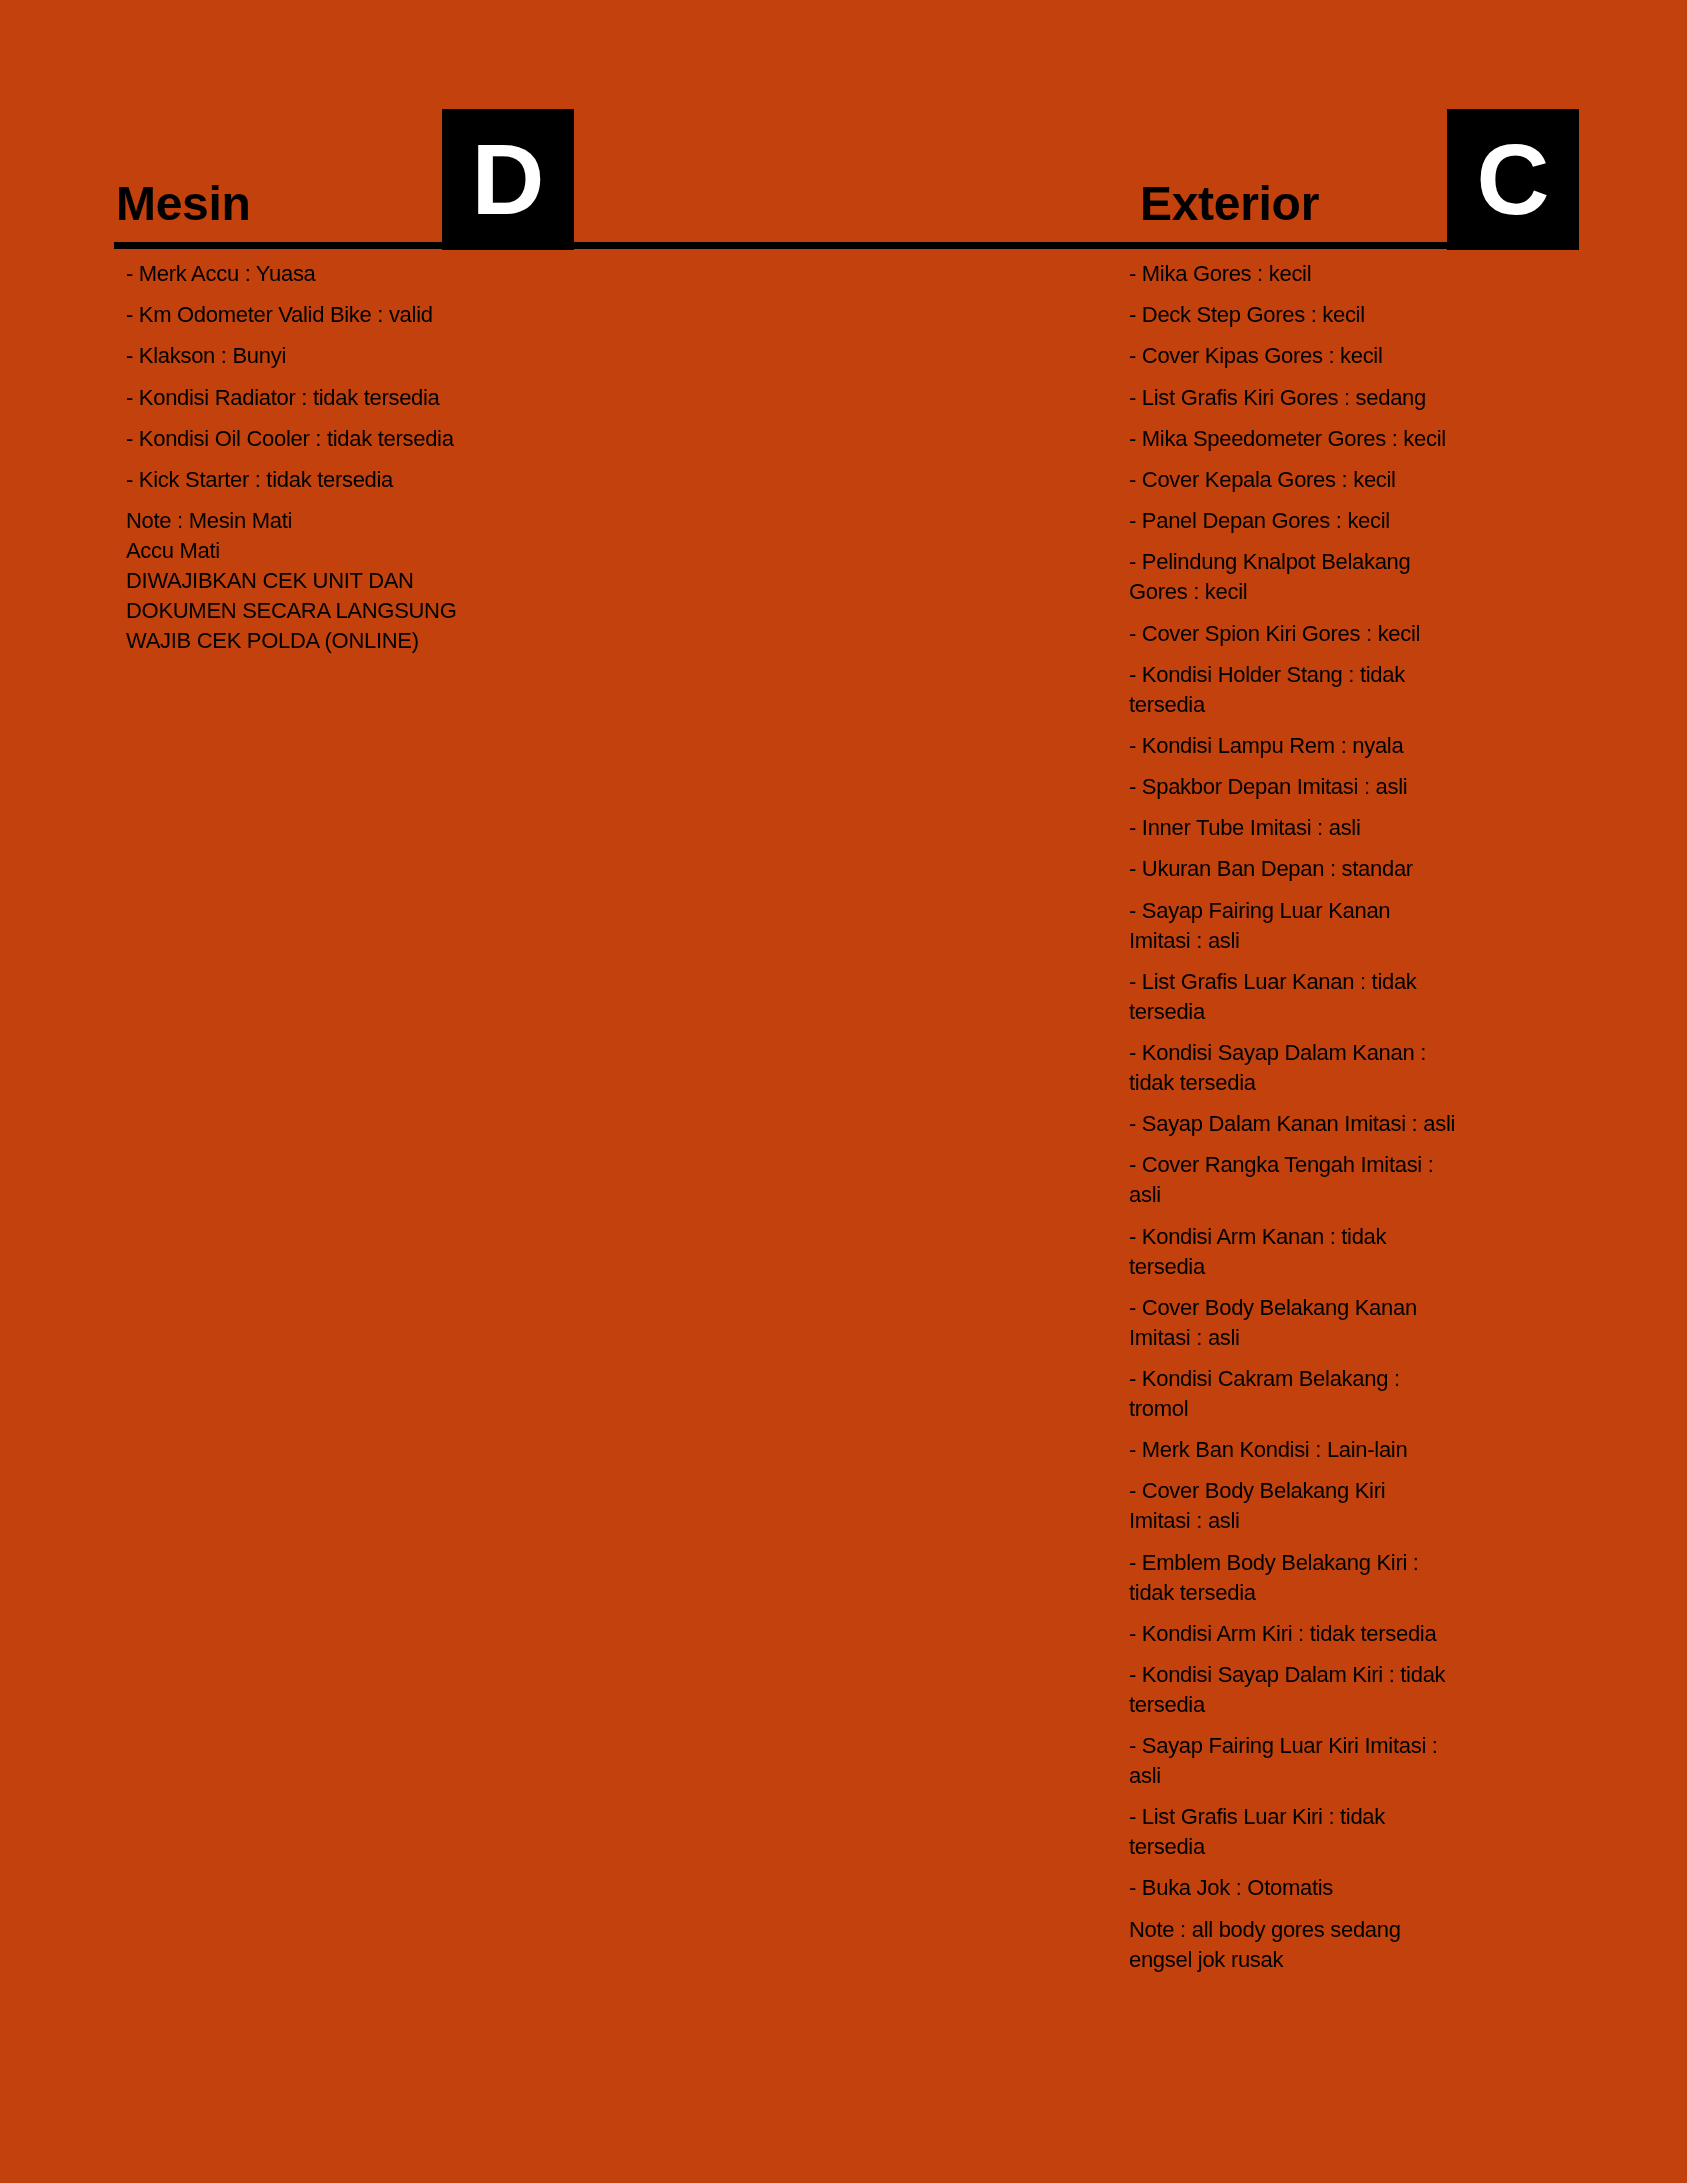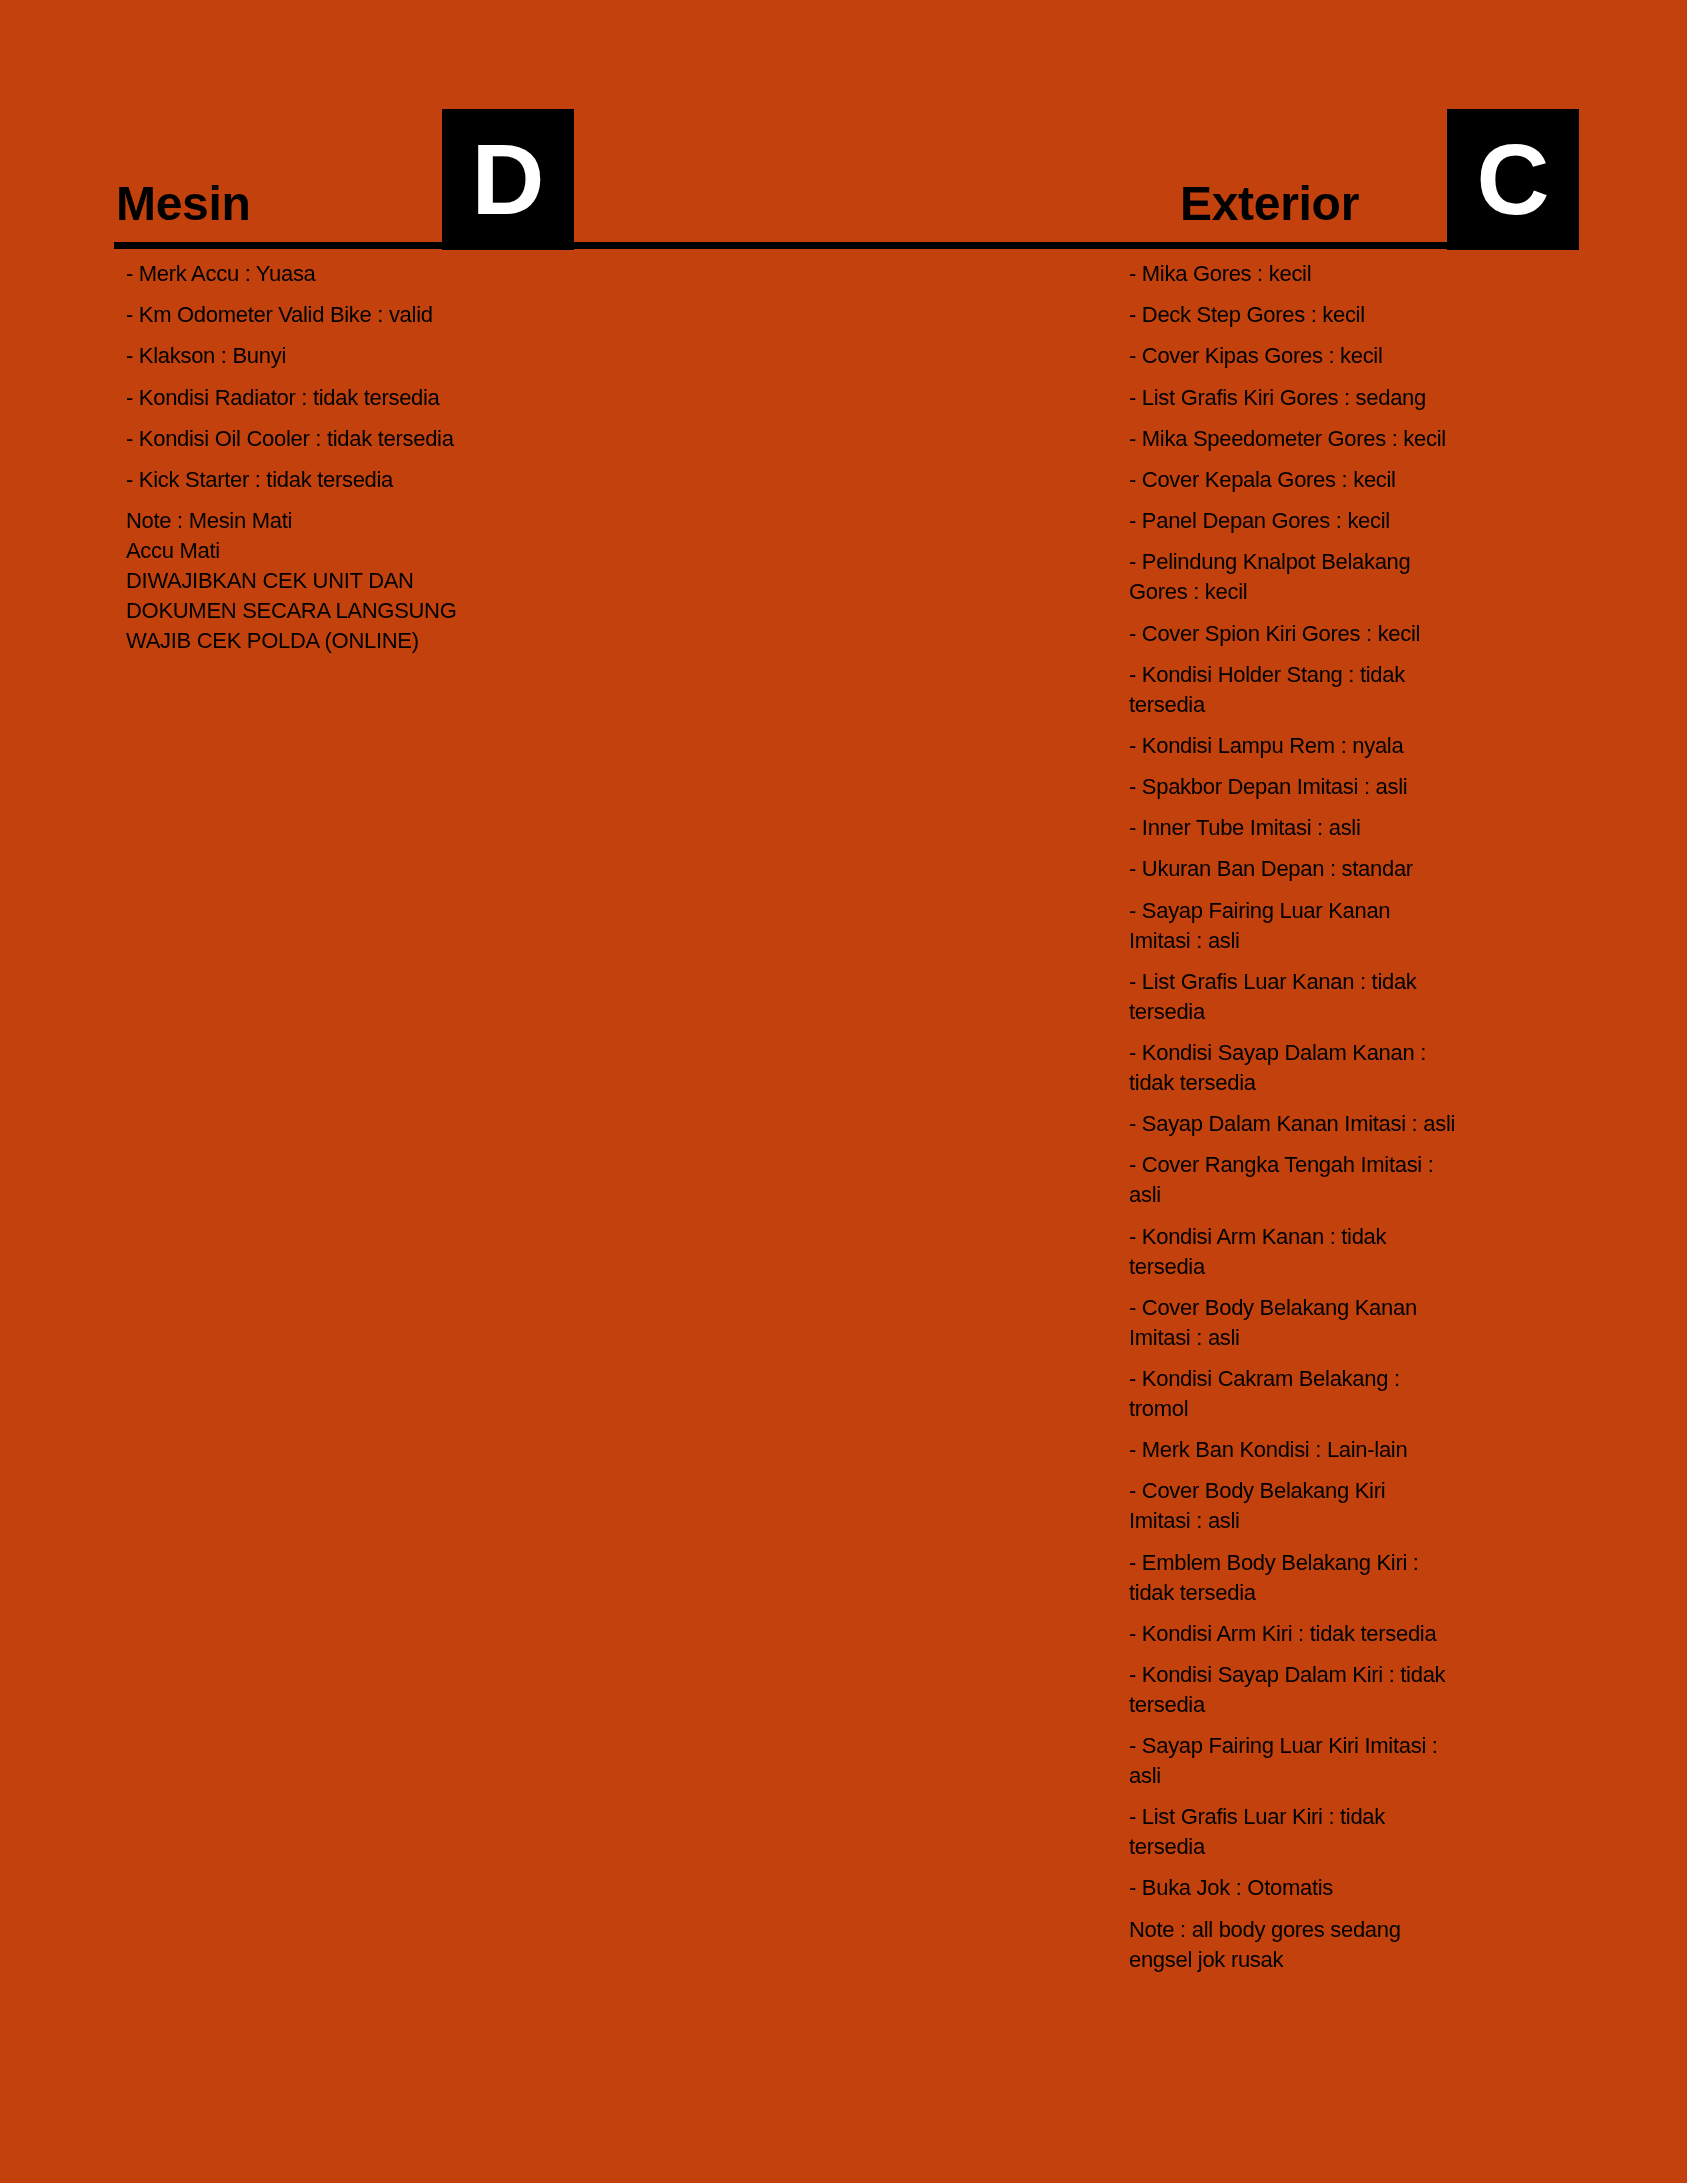--- a/index.html
+++ b/index.html
@@ -29,21 +29,21 @@
     top: 180px;
     margin: 0;
     font-size: 48px;
     line-height: 48px;
     font-weight: 700;
     letter-spacing: -0.3px;
     color: #000000;
     white-space: nowrap;
   }
   .title-mesin { left: 116px; }
-  .title-exterior { left: 1180px; }
+  .title-exterior { left: 1140px; }
   .grade-box {
     position: absolute;
     top: 109px;
     width: 132px;
     height: 141px;
     background: #000000;
     display: flex;
     align-items: center;
     justify-content: center;
   }

